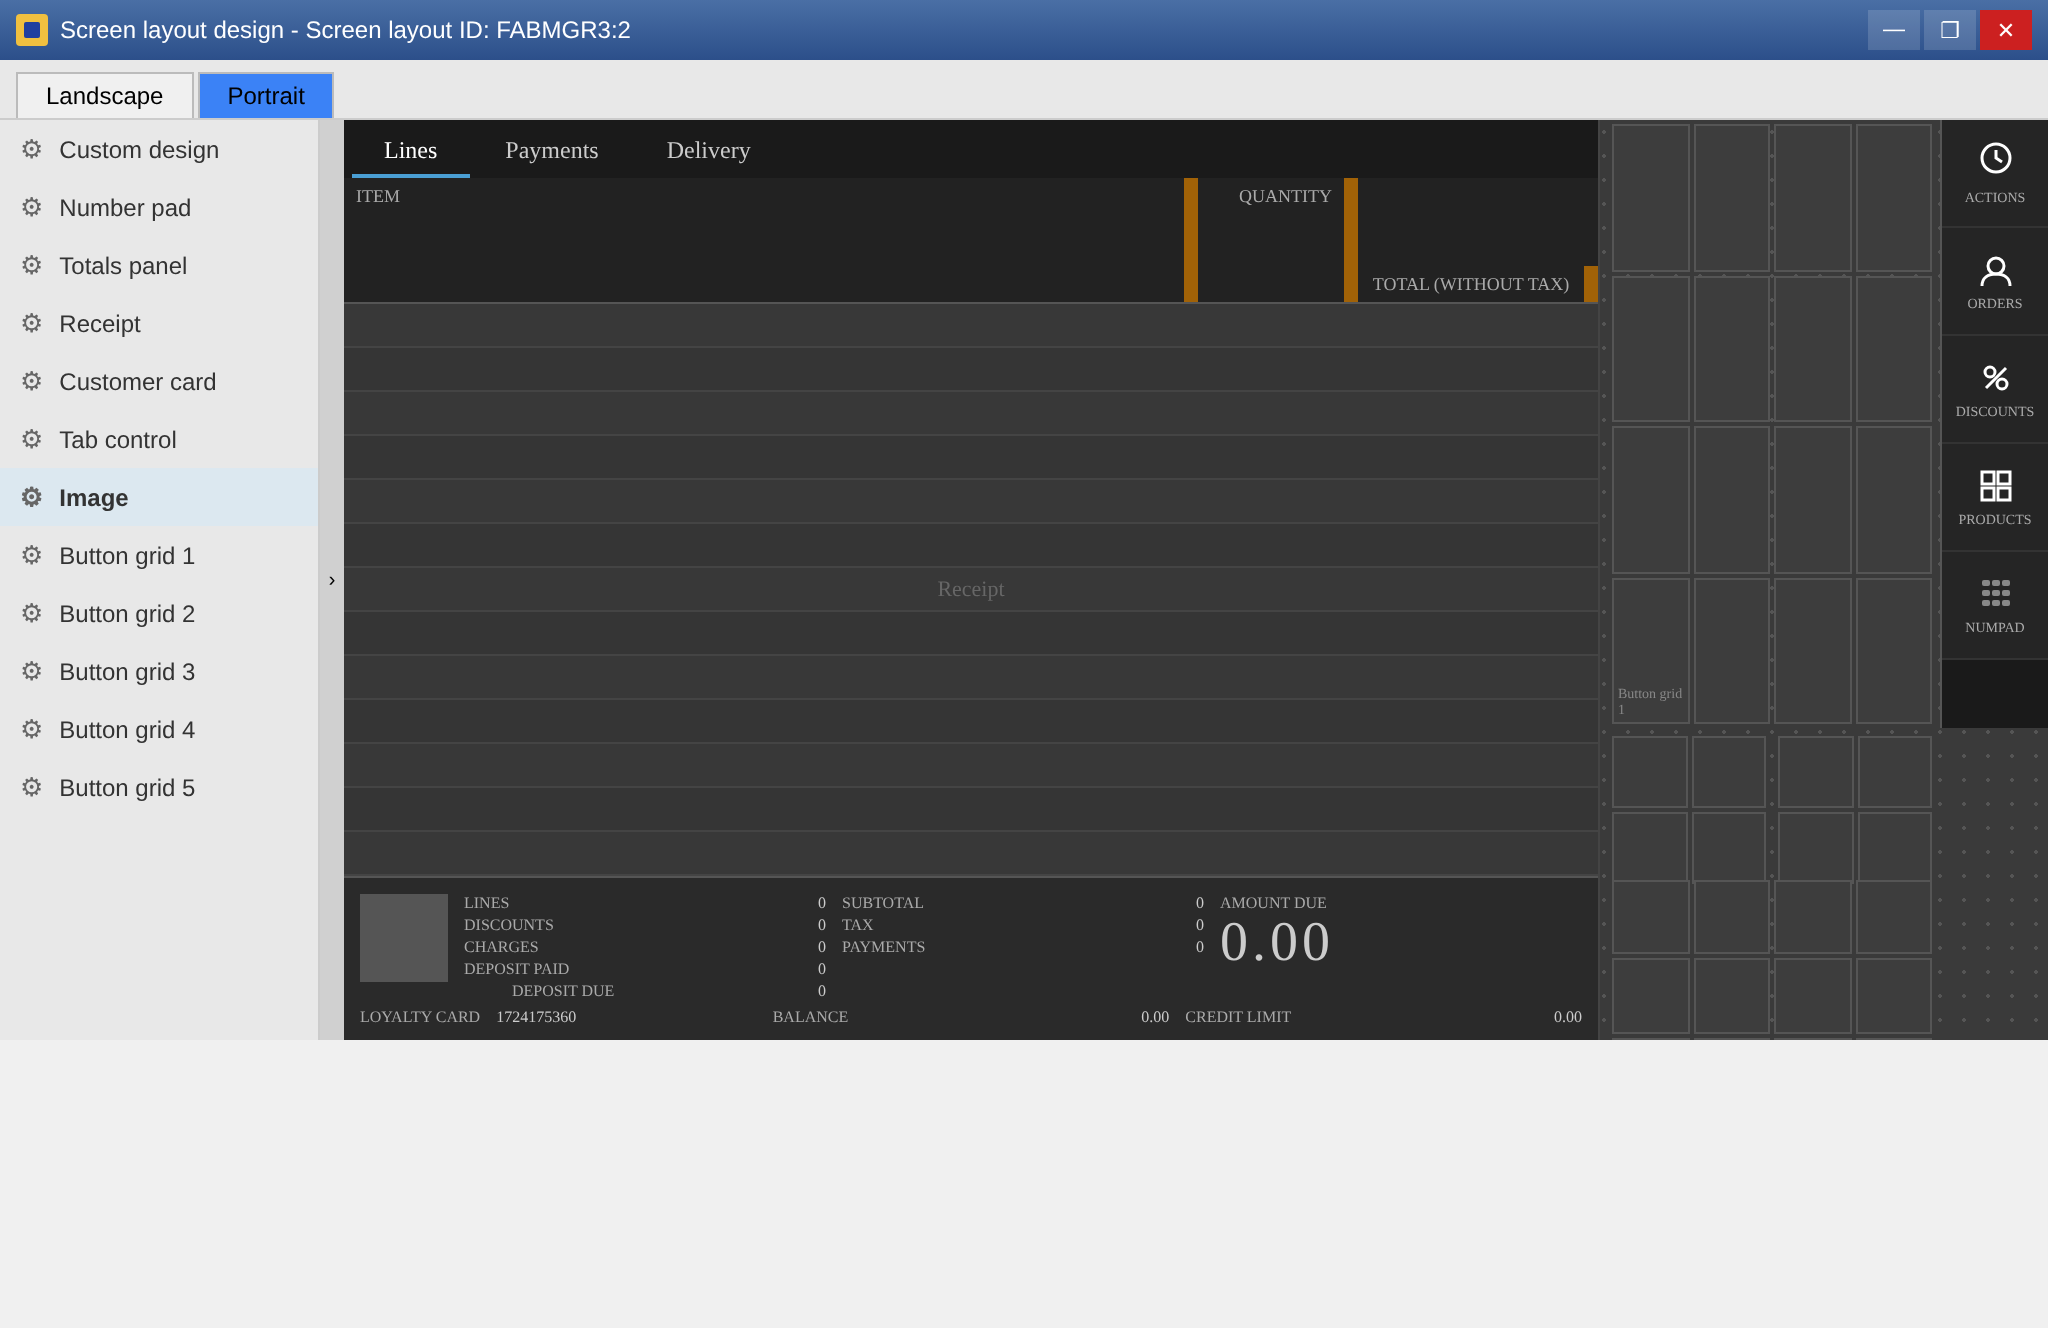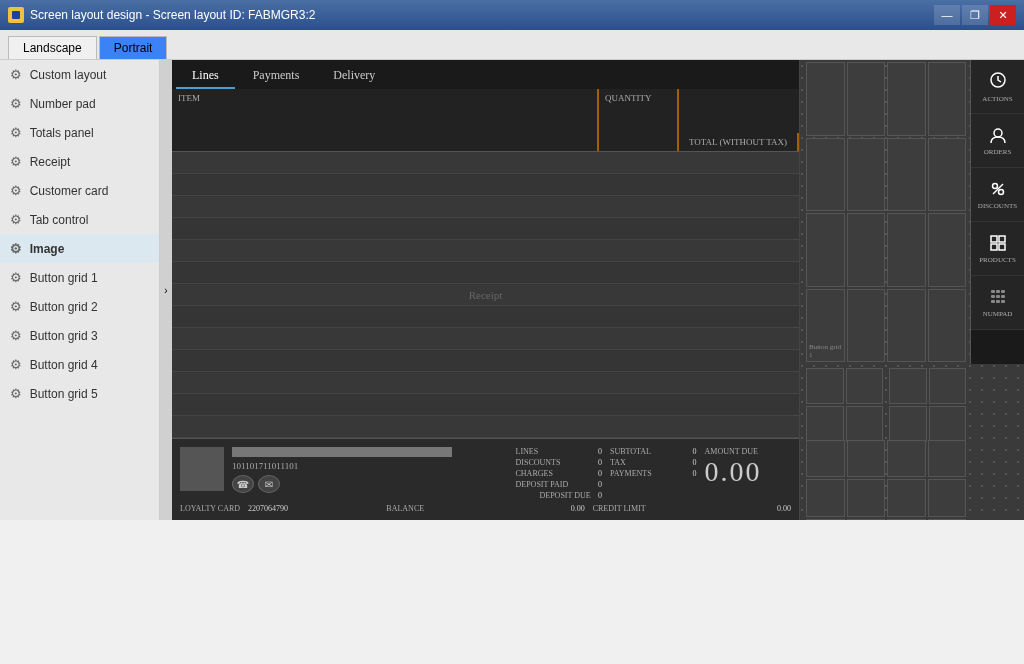--- a/index.html
+++ b/index.html
@@ -109,23 +109,23 @@
     
     .receipt-area {
       flex: 1; background: #383838; position: relative;
       display: flex; flex-direction: column;
     }
     .receipt-header {
       display: flex; background: #222; border-bottom: 1px solid #555;
       font-size: 9px; color: #aaa;
     }
     .receipt-header-cell {
-      padding: 4px 6px; flex: 1; border-right: 2px solid #a16207;
-    }
-    .receipt-header-cell.qty { flex: 0 0 80px; text-align: left; }
+      padding: 4px 6px; flex: 1; border-right: 7px solid #a16207;
+    }
+    .receipt-header-cell.qty { flex: 0 0 80px; text-align: right; }
     .receipt-header-cell.total { flex: 0 0 120px; text-align: center; margin-top: 44px; }
     .receipt-rows { flex: 1; }
     .receipt-row {
       height: 22px; border-bottom: 1px solid #444;
       display: flex; align-items: center;
     }
     .receipt-row:nth-child(odd) { background: #383838; }
     .receipt-row:nth-child(even) { background: #353535; }
     .receipt-center-label {
       position: absolute; top: 50%; left: 50%; transform: translate(-50%, -50%);
@@ -197,21 +197,21 @@
     <div class="tab active">Landscape</div>
     <div class="tab">Portrait</div>
   </div>
 
   <div class="content-area">
 
     <div class="sidebar">
 
     <div class="sidebar-item">
       <span class="gear-icon">⚙</span>
-      <span>Custom layout</span>
+      <span>Custom design</span>
     </div>
         <div class="sidebar-item">
       <span class="gear-icon">⚙</span>
       <span>Number pad</span>
     </div>
         <div class="sidebar-item">
       <span class="gear-icon">⚙</span>
       <span>Totals panel</span>
     </div>
         <div class="sidebar-item">
@@ -288,28 +288,20 @@
                 <div class="receipt-row"></div>
                 <div class="receipt-row"></div>
                 <div class="receipt-row"></div>
               </div>
               <div class="receipt-center-label">Receipt</div>
             </div>
 
             <div class="customer-area">
               <div class="customer-top">
                 <div class="customer-avatar"></div>
-                <div class="customer-info">
-                  <div class="customer-name-bar"></div>
-                  <div class="customer-id">101101711011101</div>
-                  <div class="customer-btns">
-                    <div class="customer-btn">☎</div>
-                    <div class="customer-btn">✉</div>
-                  </div>
-                </div>
 
                 <div style="display:flex; flex:1; gap:8px; font-size:8px;">
 
                   <div style="flex:1;">
                     <div style="display:flex; justify-content:space-between; color:#aaa; margin-bottom:2px;">
                       <span>LINES</span>
                       <span style="color:#ccc;">0</span>
                     </div>
                     <div style="display:flex; justify-content:space-between; color:#aaa; margin-bottom:2px;">
                       <span>DISCOUNTS</span>
@@ -347,21 +339,21 @@
                   <div style="flex:1; text-align:left;">
                     <div class="amount-due-label">AMOUNT DUE</div>
                     <div class="amount-due-val">0.00</div>
                   </div>
                 </div>
               </div>
 
               <div style="display:flex; gap:8px; font-size:8px; color:#aaa;">
                 <div style="flex:1;">
                   <span>LOYALTY CARD</span>
-                  <span style="margin-left:6px; color:#ccc;">2207064790</span>
+                  <span style="margin-left:6px; color:#ccc;">1724175360</span>
                 </div>
                 <div style="flex:1;">
                   <span>BALANCE</span>
                   <span style="float:right; color:#ccc;">0.00</span>
                 </div>
                 <div style="flex:1;">
                   <span>CREDIT LIMIT</span>
                   <span style="float:right; color:#ccc;">0.00</span>
                 </div>
               </div>

